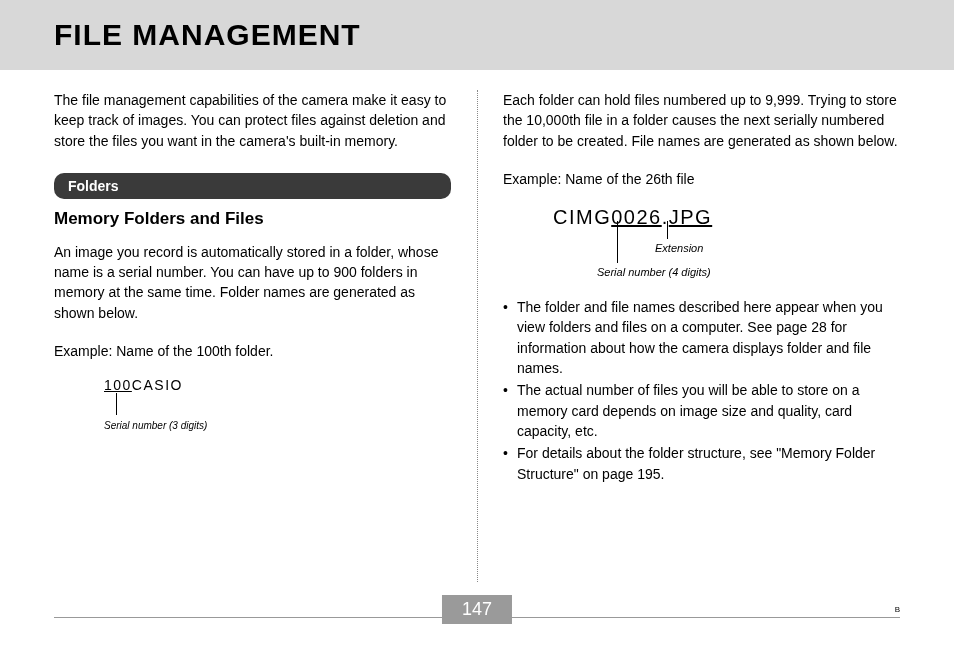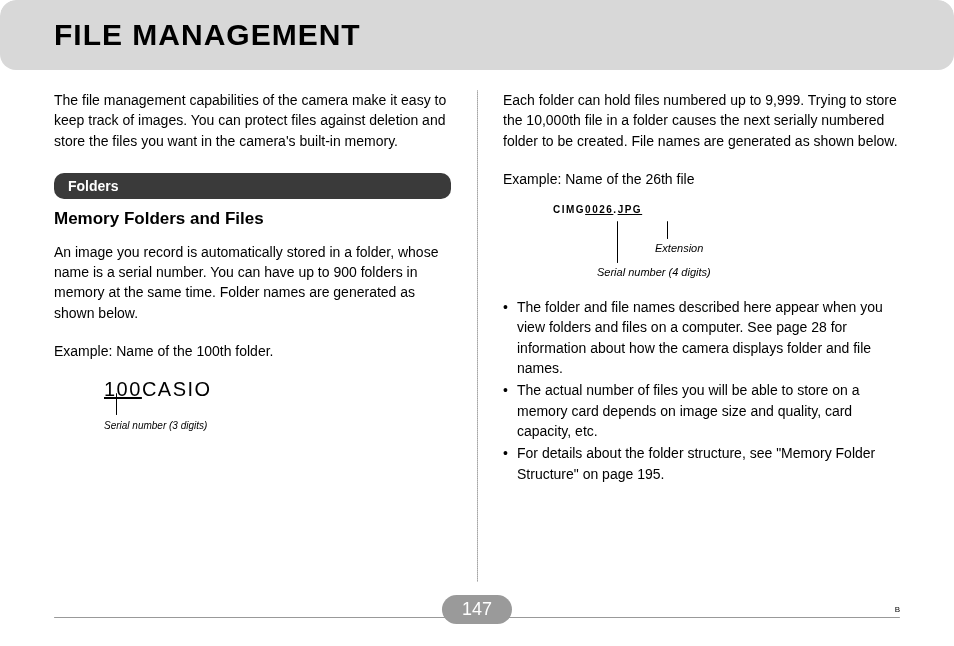--- a/index.html
+++ b/index.html
@@ -1,36 +1,36 @@
 <!DOCTYPE html>
 <html><head>
 <meta charset="utf-8">
 <style>
-* { margin: 0; padding: 0; box-sizing: border-box; border-radius: 16px; }
+* { margin: 0; padding: 0; box-sizing: border-box; }
 body { font-family: Arial, Helvetica, sans-serif; width: 954px; height: 646px; background: #fff; position: relative; }
 .title-bar { background: #d8d8d8; height: 70px; display: flex; align-items: center; padding-left: 54px; }
 .title-bar h1 { font-size: 30px; font-weight: bold; letter-spacing: 1px; font-family: Arial, Helvetica, sans-serif; }
 .content { display: flex; padding: 20px 54px 0 54px; gap: 0; position: relative; }
 .col { flex: 1; font-size: 14px; line-height: 1.45; }
 .col-left { padding-right: 26px; }
 .col-right { padding-left: 26px; }
 .divider { position: absolute; left: 50%; top: 20px; bottom: -490px; width: 0; border-left: 1.5px dotted #888; height: 492px; }
 .intro { margin-bottom: 22px; }
 .section-label-wrap { width: 100%; background: #3a3a3a; border-radius: 10px; padding: 3px 14px; margin-bottom: 8px; }
 .section-label-wrap span { color: #fff; font-weight: bold; font-size: 14px; }
 .para { margin-bottom: 18px; }
 .subhead { font-weight: bold; font-size: 17px; margin-bottom: 10px; }
 .example-line { margin-bottom: 14px; }
 .diagram { margin: 6px 0 6px 50px; position: relative; height: 66px; }
-.diagram .filename { font-family: Arial, sans-serif; letter-spacing: 1.5px; font-size: 20px; }
+.diagram .filename { font-family: Arial, sans-serif; letter-spacing: 1.5px; font-size: 14px; }
 .diagram .filename .ul { text-decoration: underline; }
 .diagram .tick1 { position: absolute; border-left: 1px solid #000; height: 22px; }
 .diagram .lbl { position: absolute; font-style: italic; font-size: 10px; white-space: nowrap; }
 .diagram2 { margin: 6px 0 6px 50px; position: relative; height: 88px; }
-.diagram2 .filename { font-family: Arial, sans-serif; letter-spacing: 1.5px; font-size: 10px; font-weight: bold; }
+.diagram2 .filename { font-family: Arial, sans-serif; letter-spacing: 1.5px; font-size: 20px; }
 .diagram2 .filename .ul { text-decoration: underline; }
 .diagram2 .tick { position: absolute; border-left: 1px solid #000; }
 .diagram2 .lbl { position: absolute; font-style: italic; font-size: 11px; white-space: nowrap; }
 ul.bullets { list-style: none; padding: 0; }
 ul.bullets li { position: relative; padding-left: 14px; margin-bottom: 2px; }
 ul.bullets li::before { content: "•"; position: absolute; left: 0; }
 .footer { position: absolute; bottom: 22px; left: 54px; right: 54px; }
 .footer-line { border-top: 1px solid #999; position: absolute; left: 0; right: 0; bottom: 6px; }
 .page-box { position: absolute; left: 50%; transform: translateX(-50%); bottom: 0; background: #9a9a9a; color: #fff; font-weight: normal; font-size: 18px; padding: 4px 20px; }
 .footer-b { position: absolute; right: 0; bottom: 10px; font-size: 8px; }

